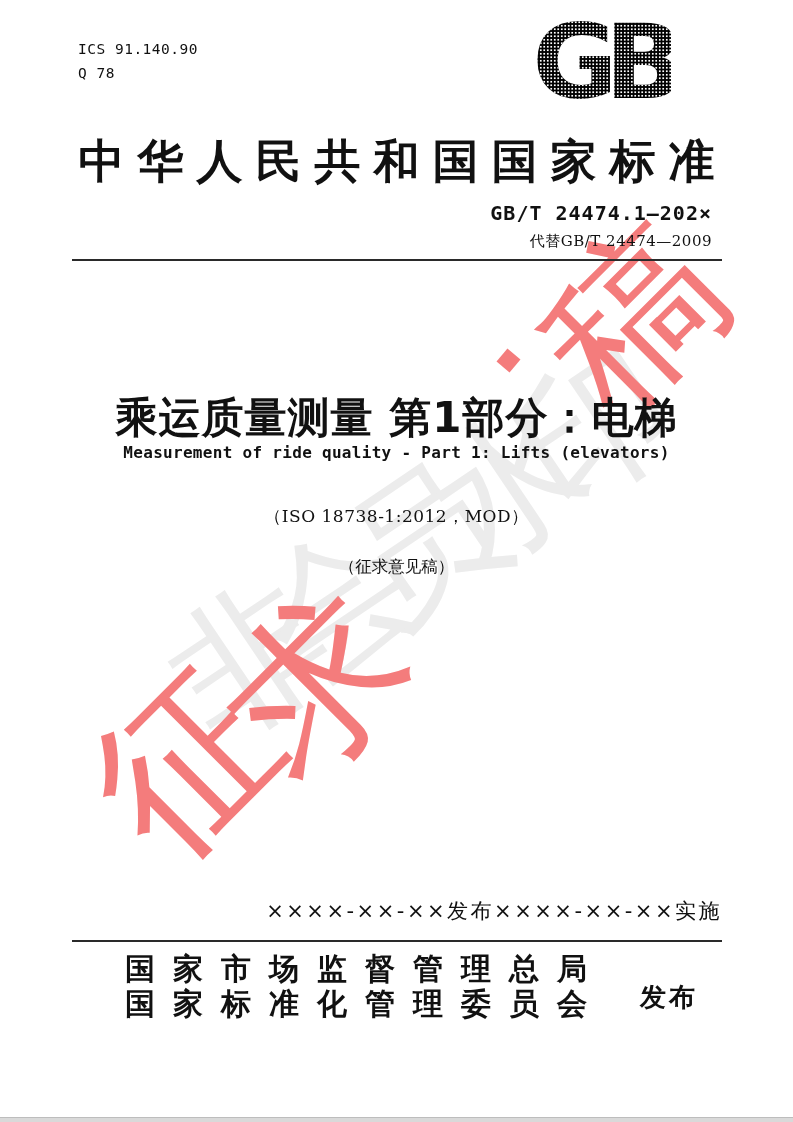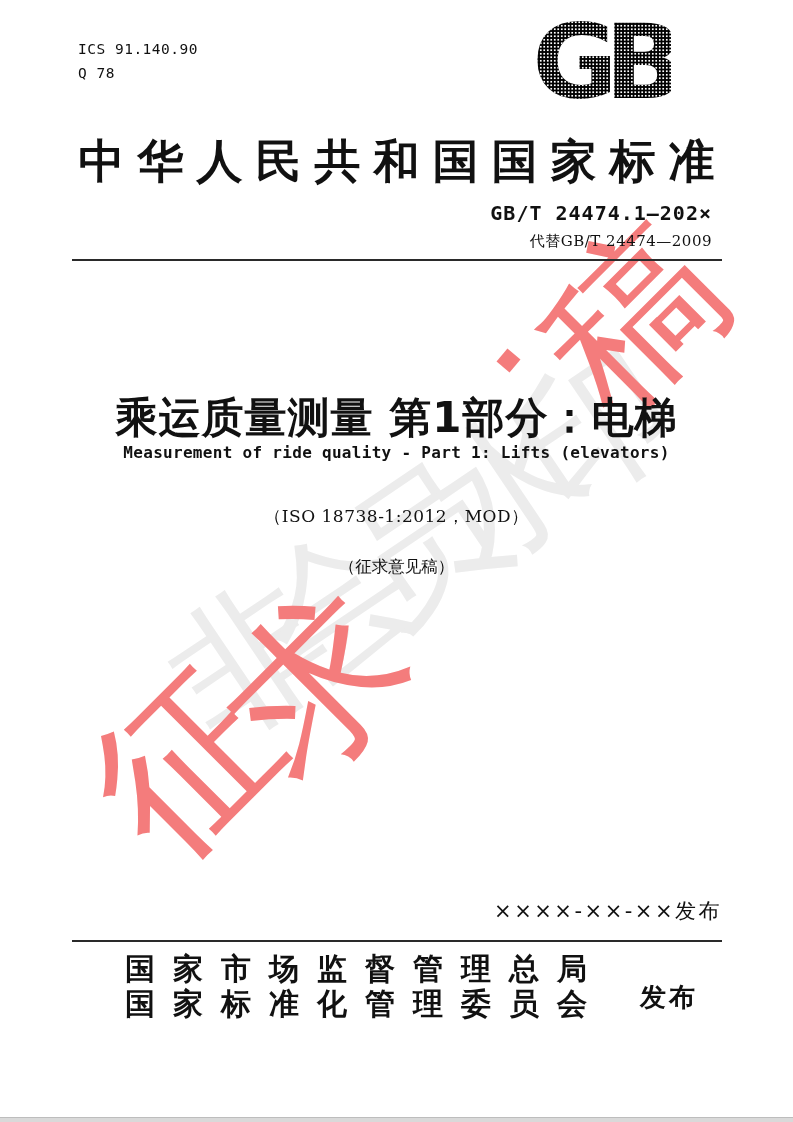--- a/index.html
+++ b/index.html
@@ -169,20 +169,21 @@
     <div class="title-cn">乘运质量测量 第1部分：电梯</div>
 
     <div class="title-en">Measurement of ride quality - Part 1: Lifts (elevators)</div>
 
     <div class="iso-note">（ISO 18738-1:2012，MOD）</div>
 
     <div class="draft-note">（征求意见稿）</div>
 
     <div class="dates-row">
       <span>××××-××-××发布</span>
+      <span>××××-××-××实施</span>
     </div>
 
     <div class="rule rule-bottom"></div>
 
     <div class="publisher-block">
       <div>国家市场监督管理总局</div>
       <div>国家标准化管理委员会</div>
     </div>
 
     <div class="publish-label">发布</div>

